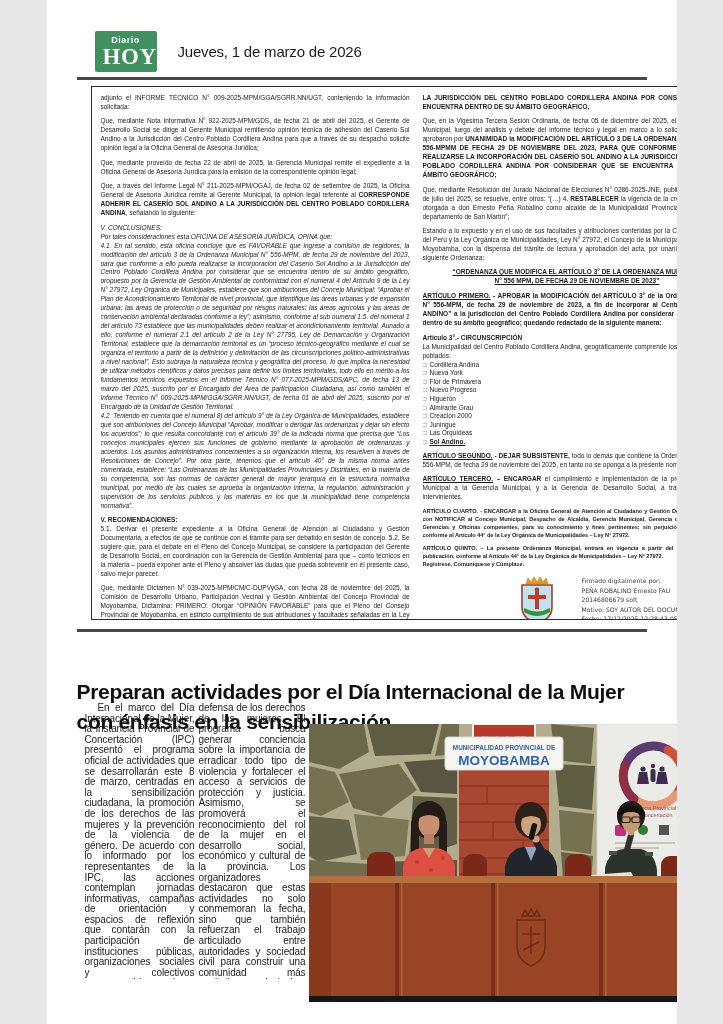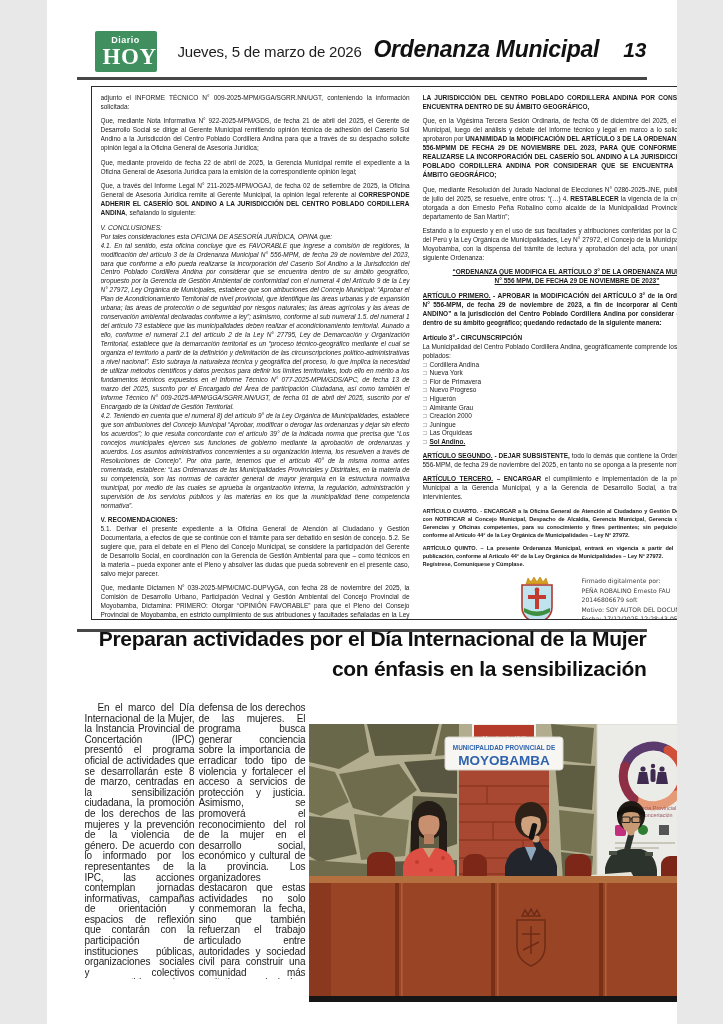--- a/index.html
+++ b/index.html
@@ -31,46 +31,42 @@
   .centro.last span.cname{font-weight:bold;text-decoration:underline;}
   .smallart{font-size:5.6px;font-weight:bold;line-height:1.42;letter-spacing:-.05px;}
 
   
   .sig{display:flex;gap:9px;margin:7px 0 0 78px;align-items:flex-start;}
   .crestwrap{width:72px;text-align:center;}
   .sigtext{font-family:"DejaVu Sans",sans-serif;font-size:6.1px;color:#3c3c3c;line-height:1.58;text-align:left;}
 
   
   .srule{position:absolute;left:30px;right:30px;top:629px;height:3px;background:#474747;}
-  .headline{position:absolute;left:30px;right:30px;top:624px;text-align:right;
+  .headline{position:absolute;left:30px;right:30px;top:677px;text-align:left;
             font-size:21px;font-weight:bold;color:#101010;line-height:1.45;letter-spacing:-.3px;}
 
   
   .acol{position:absolute;top:703px;font-size:10px;line-height:1.06;text-align:justify;
         letter-spacing:-.1px;color:#1c1c1c;overflow:hidden;height:276px;}
   .acol1{left:38px;width:110px;text-indent:13px;}
   .acol2{left:152px;width:107px;}
 
   
   .photo{position:absolute;left:262px;top:724px;width:438px;height:278px;overflow:hidden;}
 </style>
 </head>
 <body>
 
 <div class="page">
 
   <div class="logo">
     <div class="lt">Diario</div>
     <div class="lm">HOY</div>
   </div>
-  <div class="hdate">Jueves, 5 de marzo de 2026</div>
-  <div class="hright">
-    <span class="hsection">Ordenanza Municipal</span>
-    <span class="hpage">13</span>
-  </div>
+  <div class="hdate">Jueves, 1 de marzo de 2026</div>
   <div class="hrule"></div>
 
   <div class="ordbox">
     <div class="ordcols">
 
       <div class="ocol">
         <p>adjunto el INFORME TÉCNICO N° 009-2025-MPM/GGA/SGRR.NN/UGT, conteniendo la información solicitada:</p>
         <p>Que, mediante Nota Informativa N° 922-2025-MPM/GDS, de fecha 21 de abril del 2025, el Gerente de Desarrollo Social se dirige al Gerente Municipal remitiendo opinión técnica de adhesión del Caserío Sol Andino a la Jurisdicción del Centro Poblado Cordillera Andina para que a través de su despacho solicite opinión legal a la Oficina General de Asesoría Jurídica;</p>
         <p>Que, mediante proveído de fecha 22 de abril de 2025, la Gerencia Municipal remite el expediente a la Oficina General de Asesoría Jurídica para la emisión de la correspondiente opinión legal;</p>
         <p><span>Que, a través del Informe Legal N° 211-2025-MPM/OGAJ, de fecha 02 de setiembre de 2025, la Oficina General de Asesoría Jurídica remite al Gerente Municipal, la opinión legal referente al </span><span class="b">CORRESPONDE ADHERIR EL CASERÍO SOL ANDINO A LA JURISDICCIÓN DEL CENTRO POBLADO CORDILLERA ANDINA</span><span>, señalando lo siguiente:</span></p>

